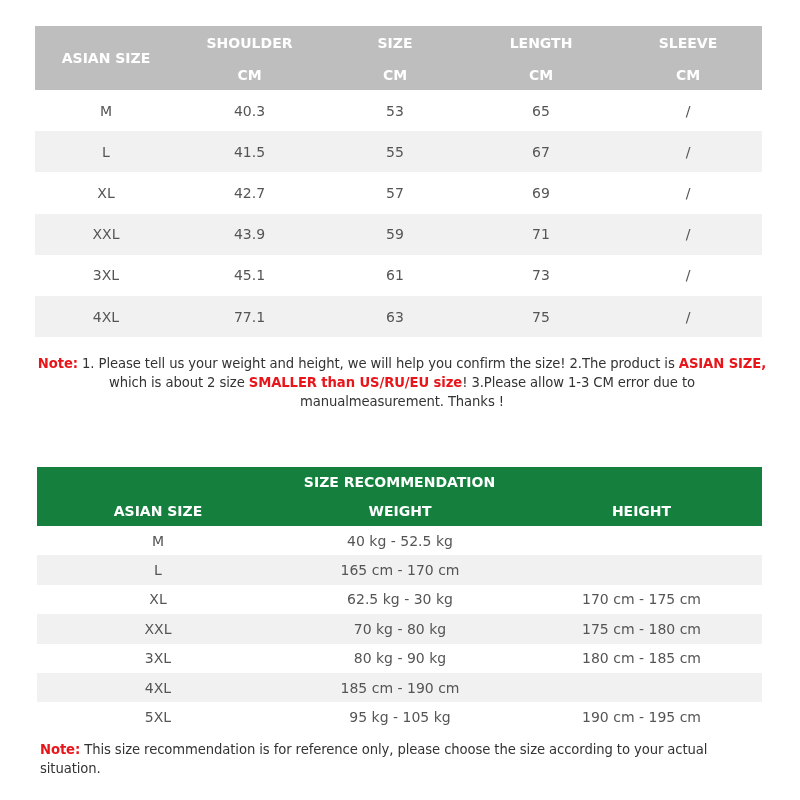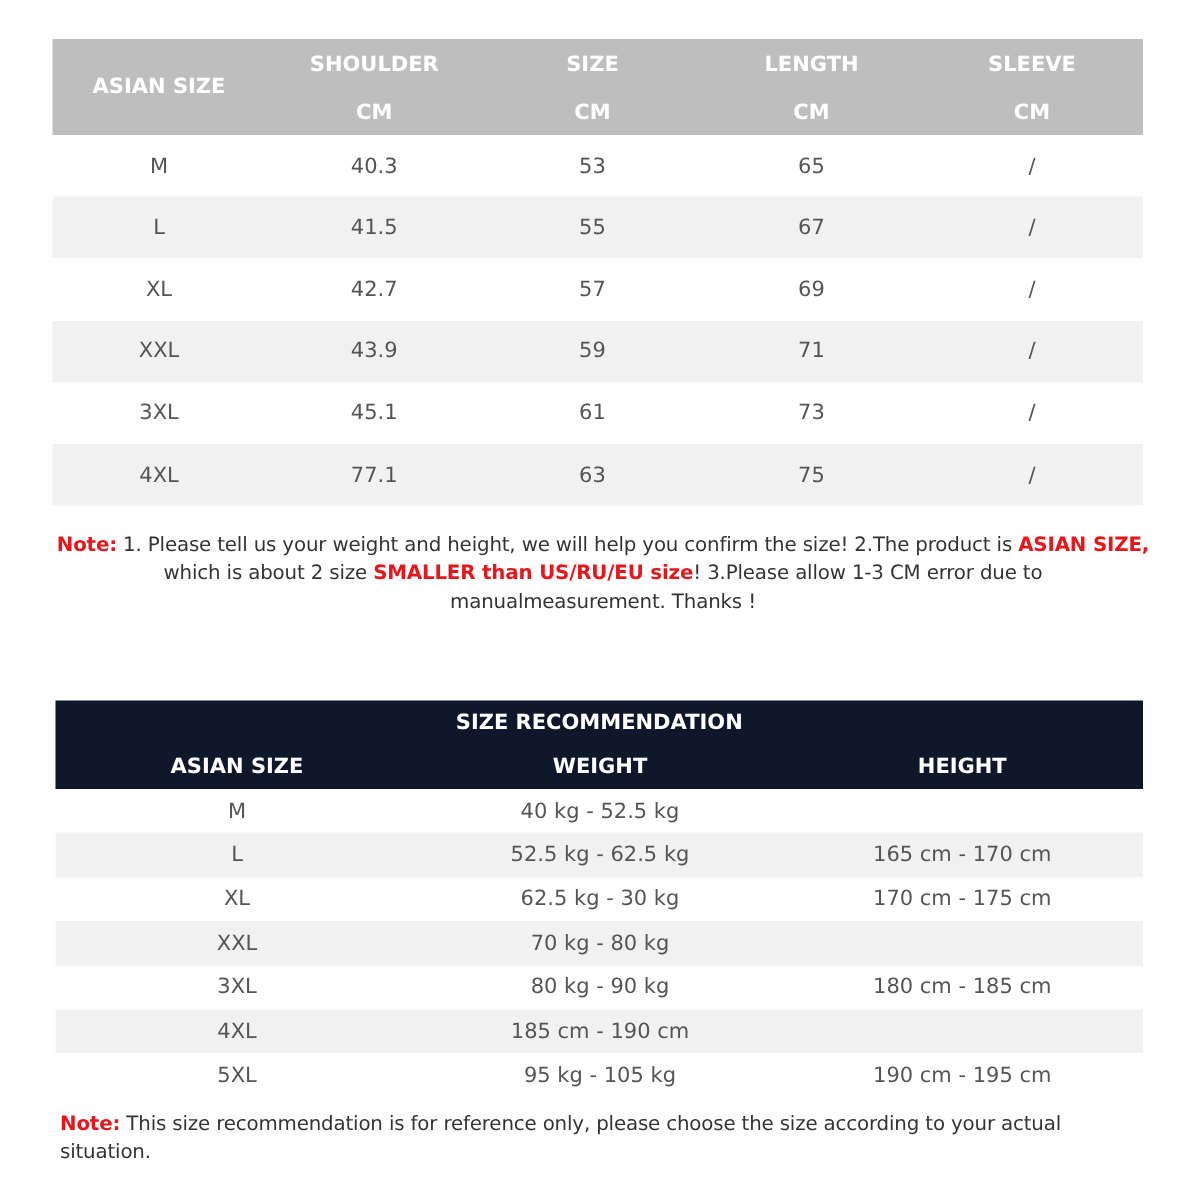--- a/index.html
+++ b/index.html
@@ -34,21 +34,21 @@
       letter-spacing: -0.1px;
       text-align: center;
     }
     .red { color: #e8161b; font-weight: bold; }
     .redn { color: #e8161b; font-weight: bold; }
 
     .tbl2 {
       position: absolute; left: 37px; top: 467px; width: 725px;
     }
     .tbl2 .hdr {
-      height: 59px; background: #0f172a; color: #ffffff; font-weight: bold; font-size: 14px;
+      height: 59px; background: #15803d; color: #ffffff; font-weight: bold; font-size: 14px;
       position: relative;
     }
     .tbl2 .hdr .title {
       position: absolute; top: 7px; left: 0; width: 100%; text-align: center;
     }
     .tbl2 .hdr .cols {
       position: absolute; top: 36px; left: 0; width: 100%;
       display: grid; grid-template-columns: 242px 242px 241px; text-align: center;
     }
     .tbl2 .row {
@@ -143,31 +143,31 @@
       <span>WEIGHT</span>
       <span>HEIGHT</span>
     </div>
   </div>
   <div class="row">
     <span>M</span>
     <span>40 kg - 52.5 kg</span>
   </div>
   <div class="row alt">
     <span>L</span>
-    <span>52.5 kg - 62.5 kg</span>
     <span>165 cm - 170 cm</span>
   </div>
   <div class="row">
     <span>XL</span>
     <span>62.5 kg - 30 kg</span>
     <span>170 cm - 175 cm</span>
   </div>
   <div class="row alt">
     <span>XXL</span>
     <span>70 kg - 80 kg</span>
+    <span>175 cm - 180 cm</span>
   </div>
   <div class="row">
     <span>3XL</span>
     <span>80 kg - 90 kg</span>
     <span>180 cm - 185 cm</span>
   </div>
   <div class="row alt">
     <span>4XL</span>
     <span>185 cm - 190 cm</span>
   </div>

